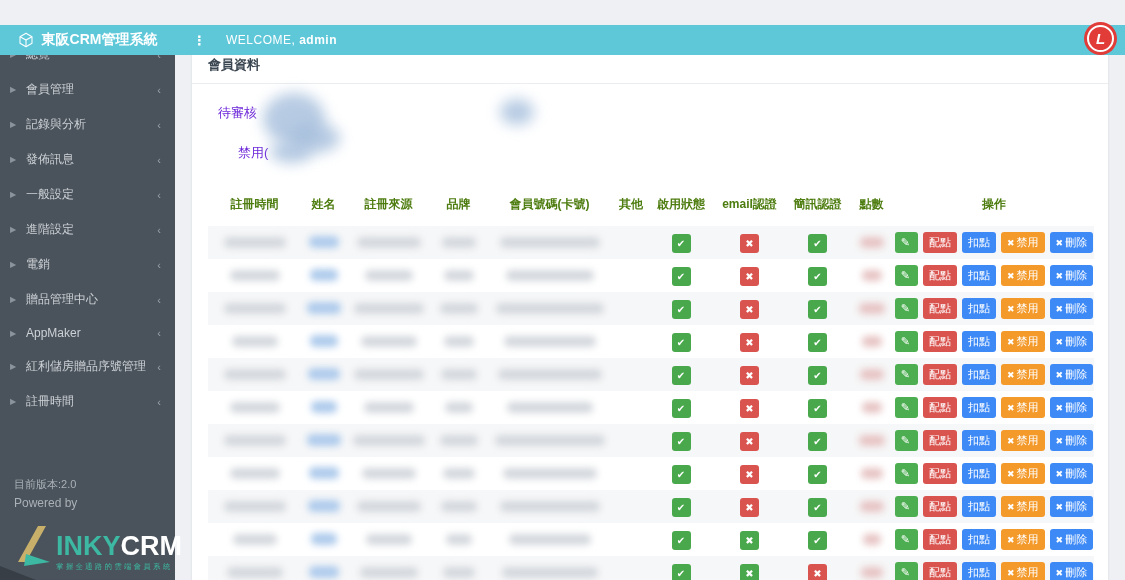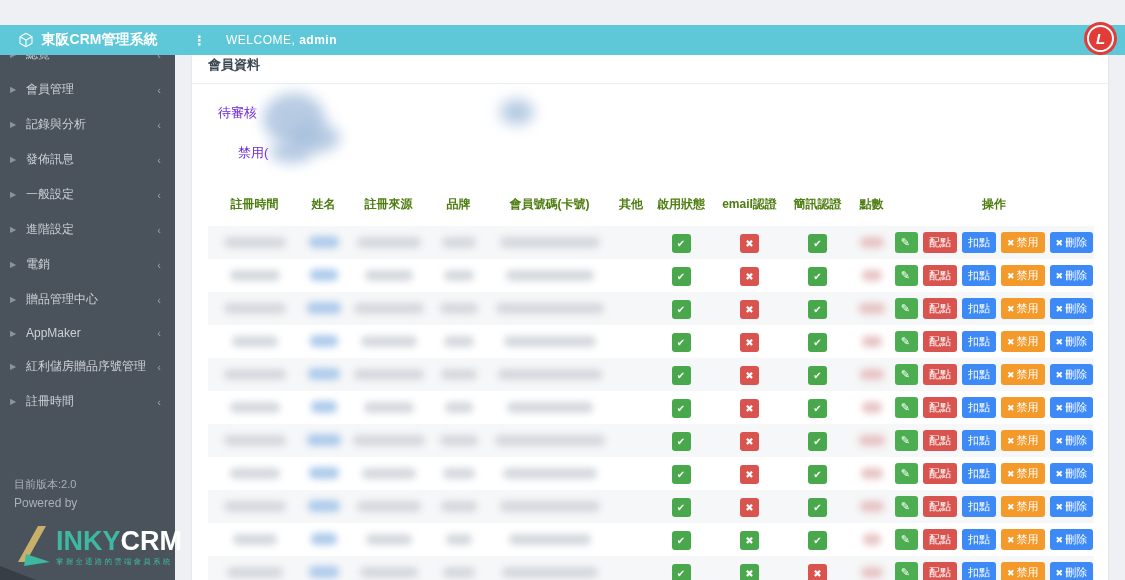--- a/index.html
+++ b/index.html
@@ -19,21 +19,21 @@
   
   .sidebar { position:absolute; top:30px; left:0; width:175px; height:550px; background:#4a525b; z-index:4; }
   .menu { padding-top:7px; }
   .menu-item { display:flex; align-items:center; padding:9px 14px 9px 10px; color:#cdd2d6; font-size:12px; cursor:pointer; }
   .menu-item .tri { color:#8b949c; font-size:8px; width:16px; flex:0 0 16px; }
   .menu-item .lbl { flex:1 1 auto; white-space:nowrap; overflow:hidden; }
   .menu-item .chev { color:#9aa2a9; font-size:11px; flex:0 0 auto; }
   .side-footer { position:absolute; bottom:0; left:0; width:100%; padding:0 0 10px 14px; color:#aab1b7; font-size:11px; }
   .side-footer .ver { margin-bottom:4px; }
   .side-footer .pow { margin-bottom:14px; font-size:12px; }
-  .logo { display:flex; align-items:center; gap:4px; }
+  .logo { display:flex; align-items:flex-end; gap:4px; }
   .logo-text { line-height:1; }
   .logo-main { font-size:27px; font-weight:bold; letter-spacing:0; }
   .logo-main .t1 { color:#3db8a2; }
   .logo-main .t2 { color:#fff; }
   .logo-tag { color:#3db8a2; font-size:7.5px; letter-spacing:2.2px; margin-top:3px; white-space:nowrap; }
   .corner-shadow { position:absolute; bottom:0; left:0; width:0; height:0; border-left:36px solid #343b42; border-top:14px solid transparent; opacity:.85; }
 
   
   .main { position:absolute; top:30px; left:175px; width:950px; height:494px; background:#eef0f3; padding:16px 16px 0 16px; }
   .card { background:#fff; border:1px solid #e6e9ec; border-radius:3px; box-shadow:0 1px 2px rgba(0,0,0,.04); height:620px; }

